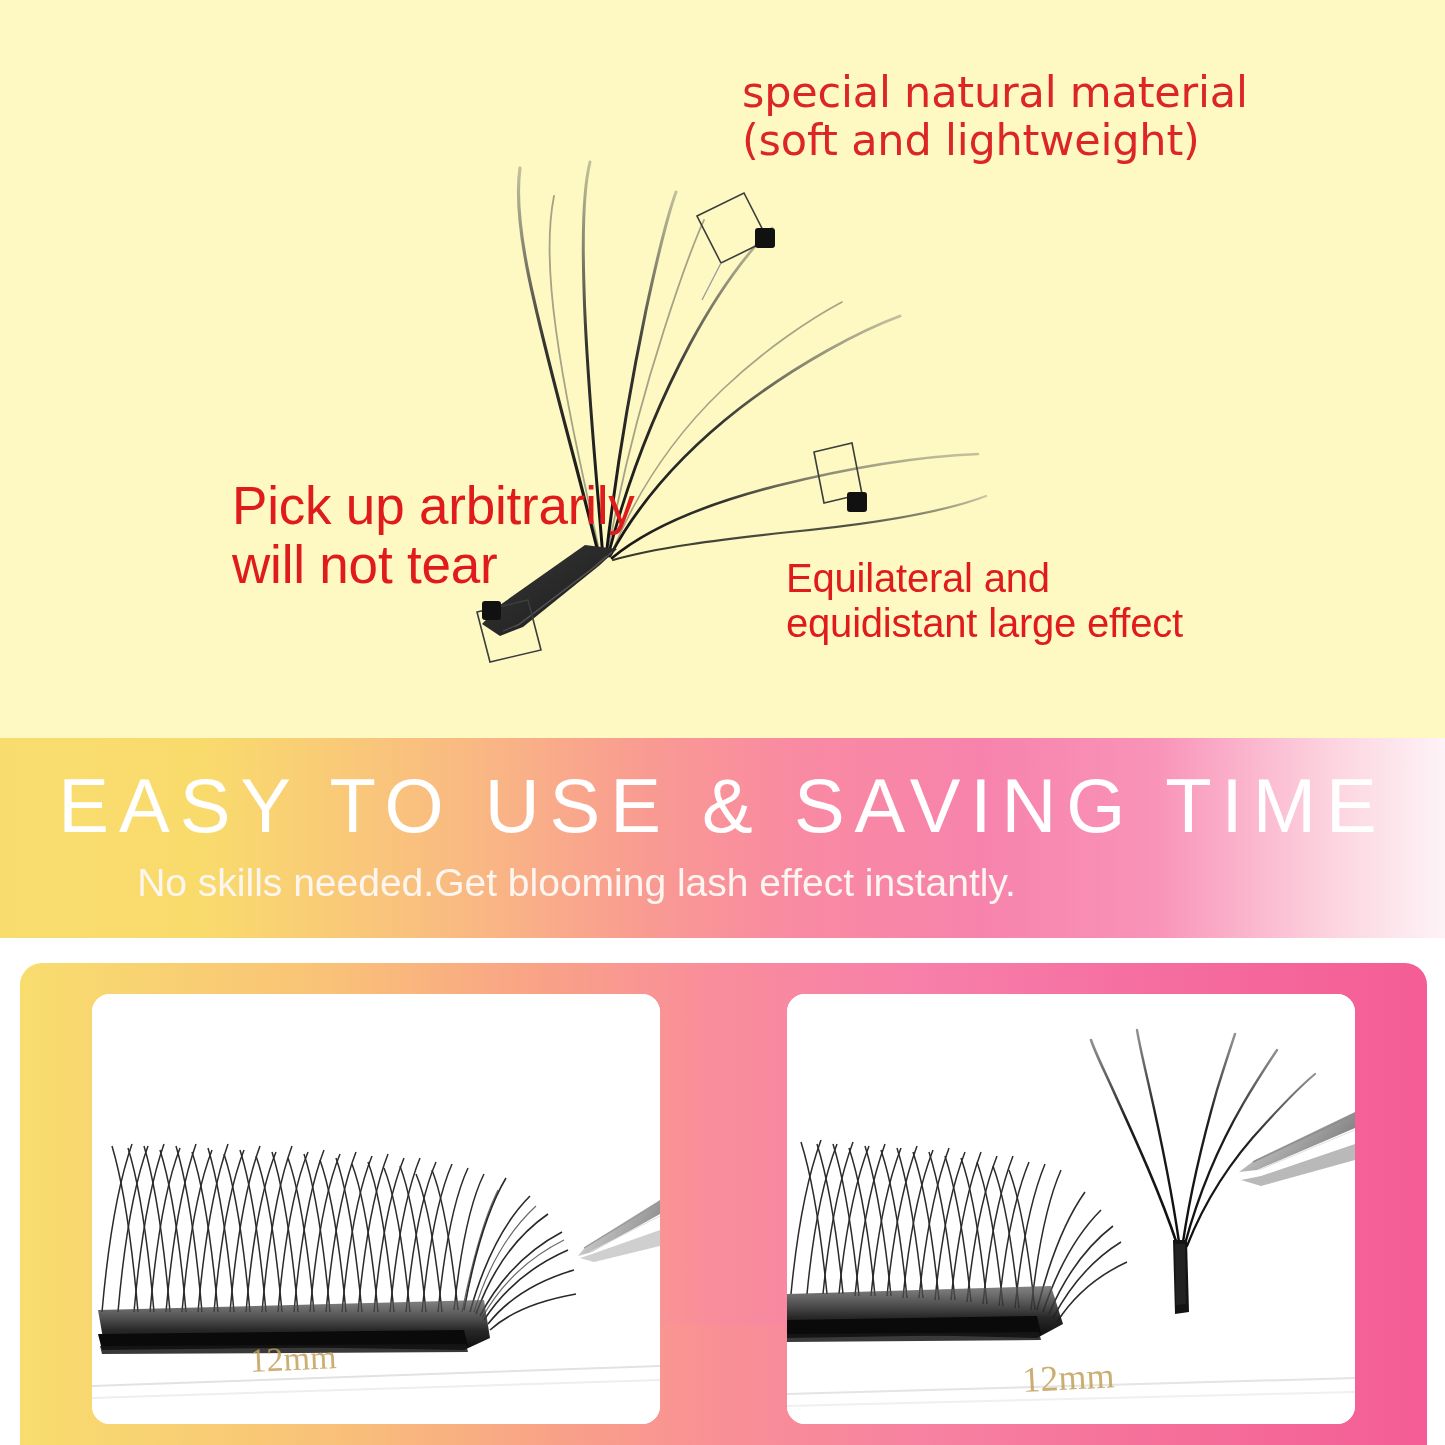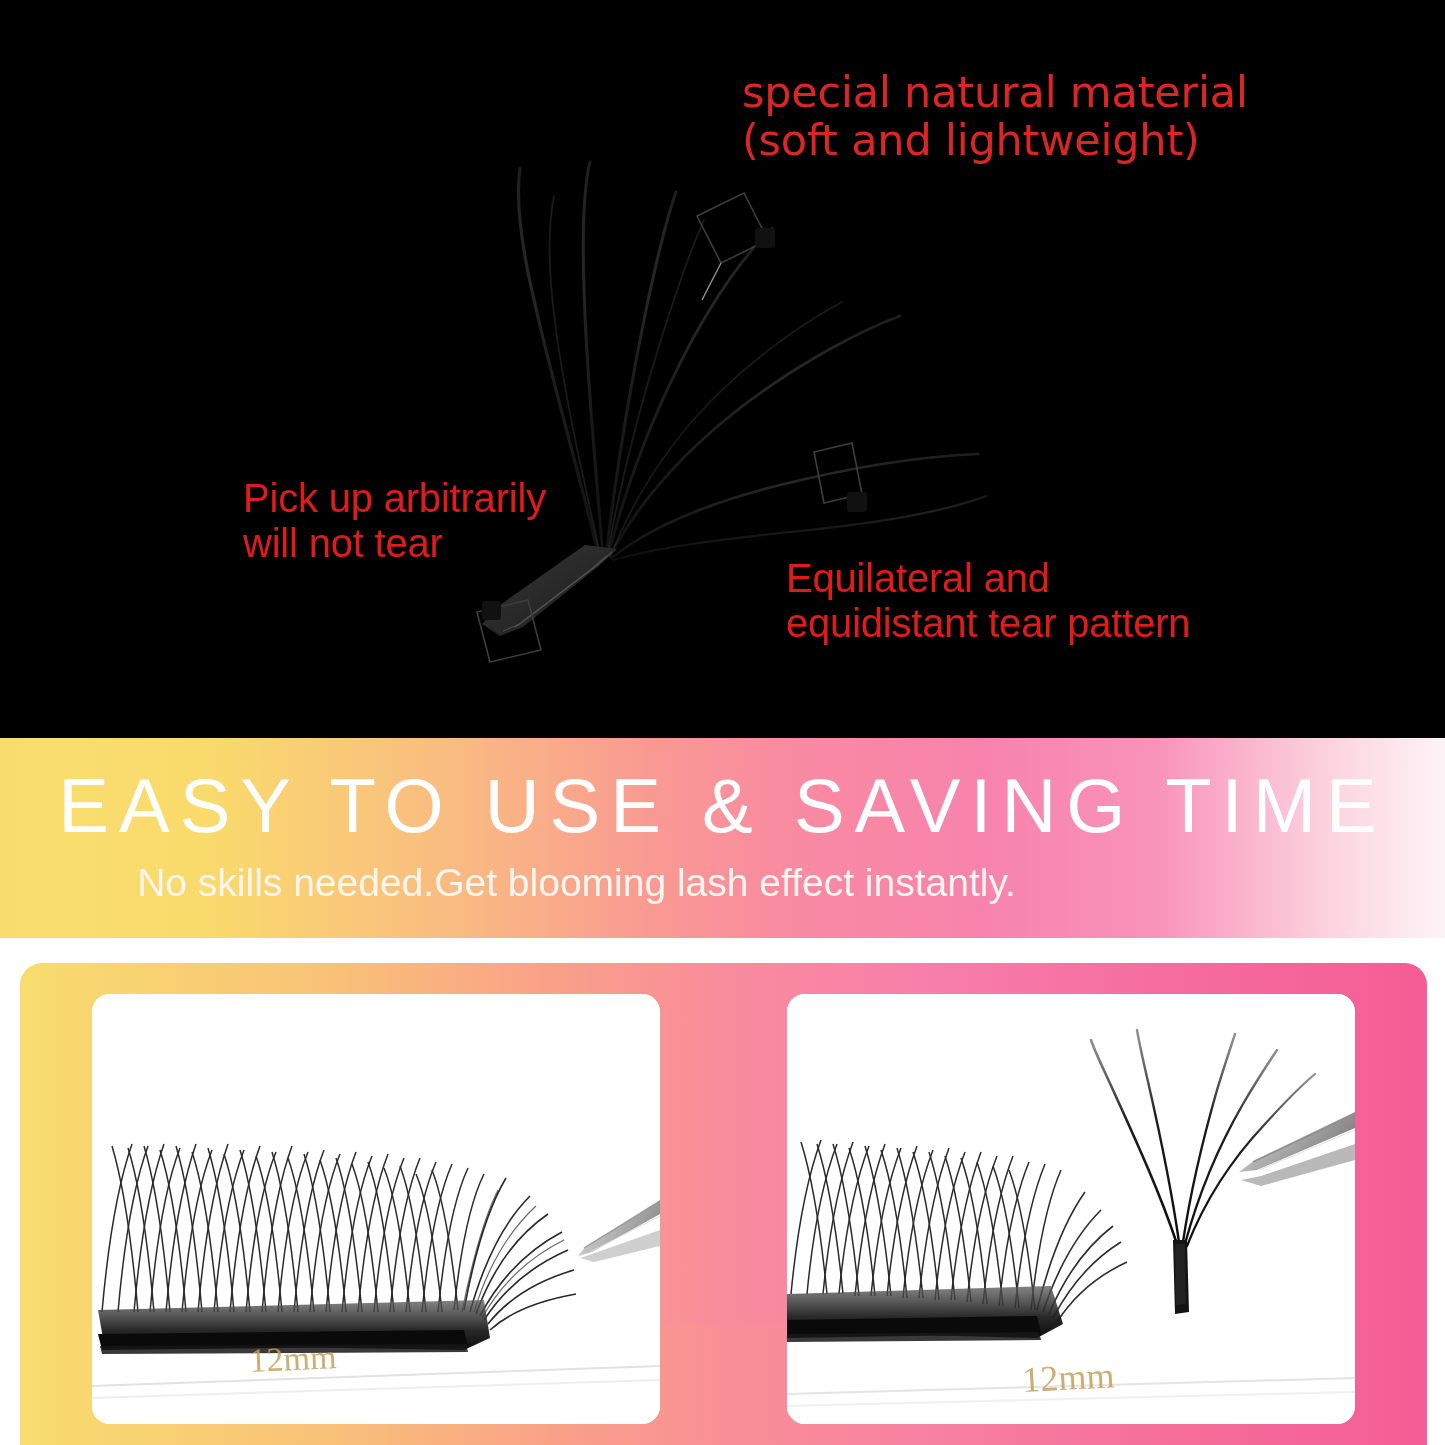--- a/index.html
+++ b/index.html
@@ -14,21 +14,21 @@
     overflow: hidden;
     font-family: "Liberation Sans", sans-serif;
   }
 
   
   #top-section {
     position: absolute;
     left: 0; top: 0;
     width: 1445px;
     height: 738px;
-    background: #000000;
+    background: #fef9c3;
   }
 
   #lash-diagram-svg {
     position: absolute;
     left: 0; top: 0;
     width: 1445px;
     height: 738px;
   }
 
   .callout-label {
@@ -40,23 +40,23 @@
   }
   #label-material {
     left: 742px;
     top: 68px;
     font-size: 43px;
     font-family: "DejaVu Sans", sans-serif;
     font-weight: 400;
     color: #DC2626;
   }
   #label-pickup {
-    left: 243px;
+    left: 232px;
     top: 476px;
-    font-size: 40px;
+    font-size: 53px;
     font-family: "Liberation Sans", sans-serif;
     font-weight: 400;
     color: #E01B1B;
   }
   #label-equilateral {
     left: 786px;
     top: 556px;
     font-size: 40px;
     font-family: "Liberation Sans", sans-serif;
     font-weight: 400;
@@ -229,21 +229,21 @@
     </g>
   </svg>
 
   <div class="callout-label" id="label-material">special natural material
 (soft and lightweight)</div>
 
   <div class="callout-label" id="label-pickup">Pick up arbitrarily
 will not tear</div>
 
   <div class="callout-label" id="label-equilateral">Equilateral and
-equidistant tear pattern</div>
+equidistant large effect</div>
 </div>
 
 <div id="banner-section">
   <div id="banner-title" class="nowrap">EASY TO USE &amp; SAVING TIME</div>
   <div id="banner-subtitle" class="nowrap">No skills needed.Get blooming lash effect instantly.</div>
 </div>
 
 <div id="photos-section">
   <div id="photo-frame">
 

